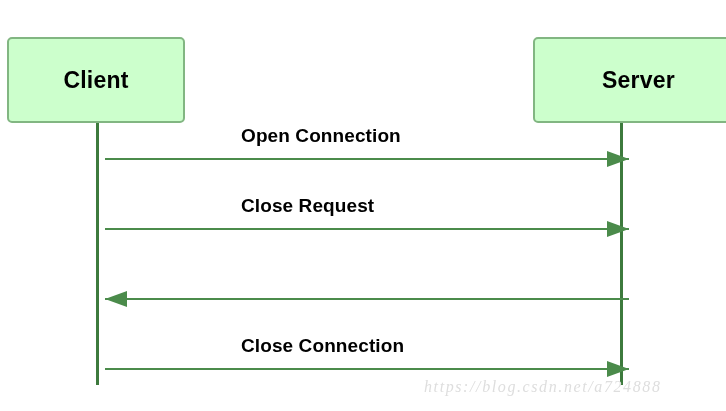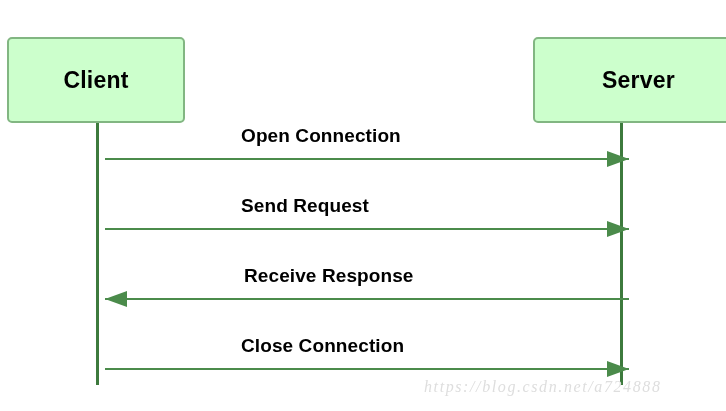--- a/index.html
+++ b/index.html
@@ -150,27 +150,26 @@
   <div class="lifeline" id="lifeline-client"></div>
   <div class="lifeline" id="lifeline-server"></div>
 
   <div class="message" id="message-0">
     <span class="message-label">Open Connection</span>
     <div class="message-line"></div>
     <div class="message-arrowhead right"></div>
   </div>
 
   <div class="message" id="message-1">
-    <span class="message-label">Send Request</span>
+    <span class="message-label">Close Request</span>
     <div class="message-line"></div>
     <div class="message-arrowhead right"></div>
   </div>
 
   <div class="message" id="message-2">
-    <span class="message-label">Receive Response</span>
     <div class="message-line"></div>
     <div class="message-arrowhead left"></div>
   </div>
 
   <div class="message" id="message-3">
     <span class="message-label">Close Connection</span>
     <div class="message-line"></div>
     <div class="message-arrowhead right"></div>
   </div>
 

